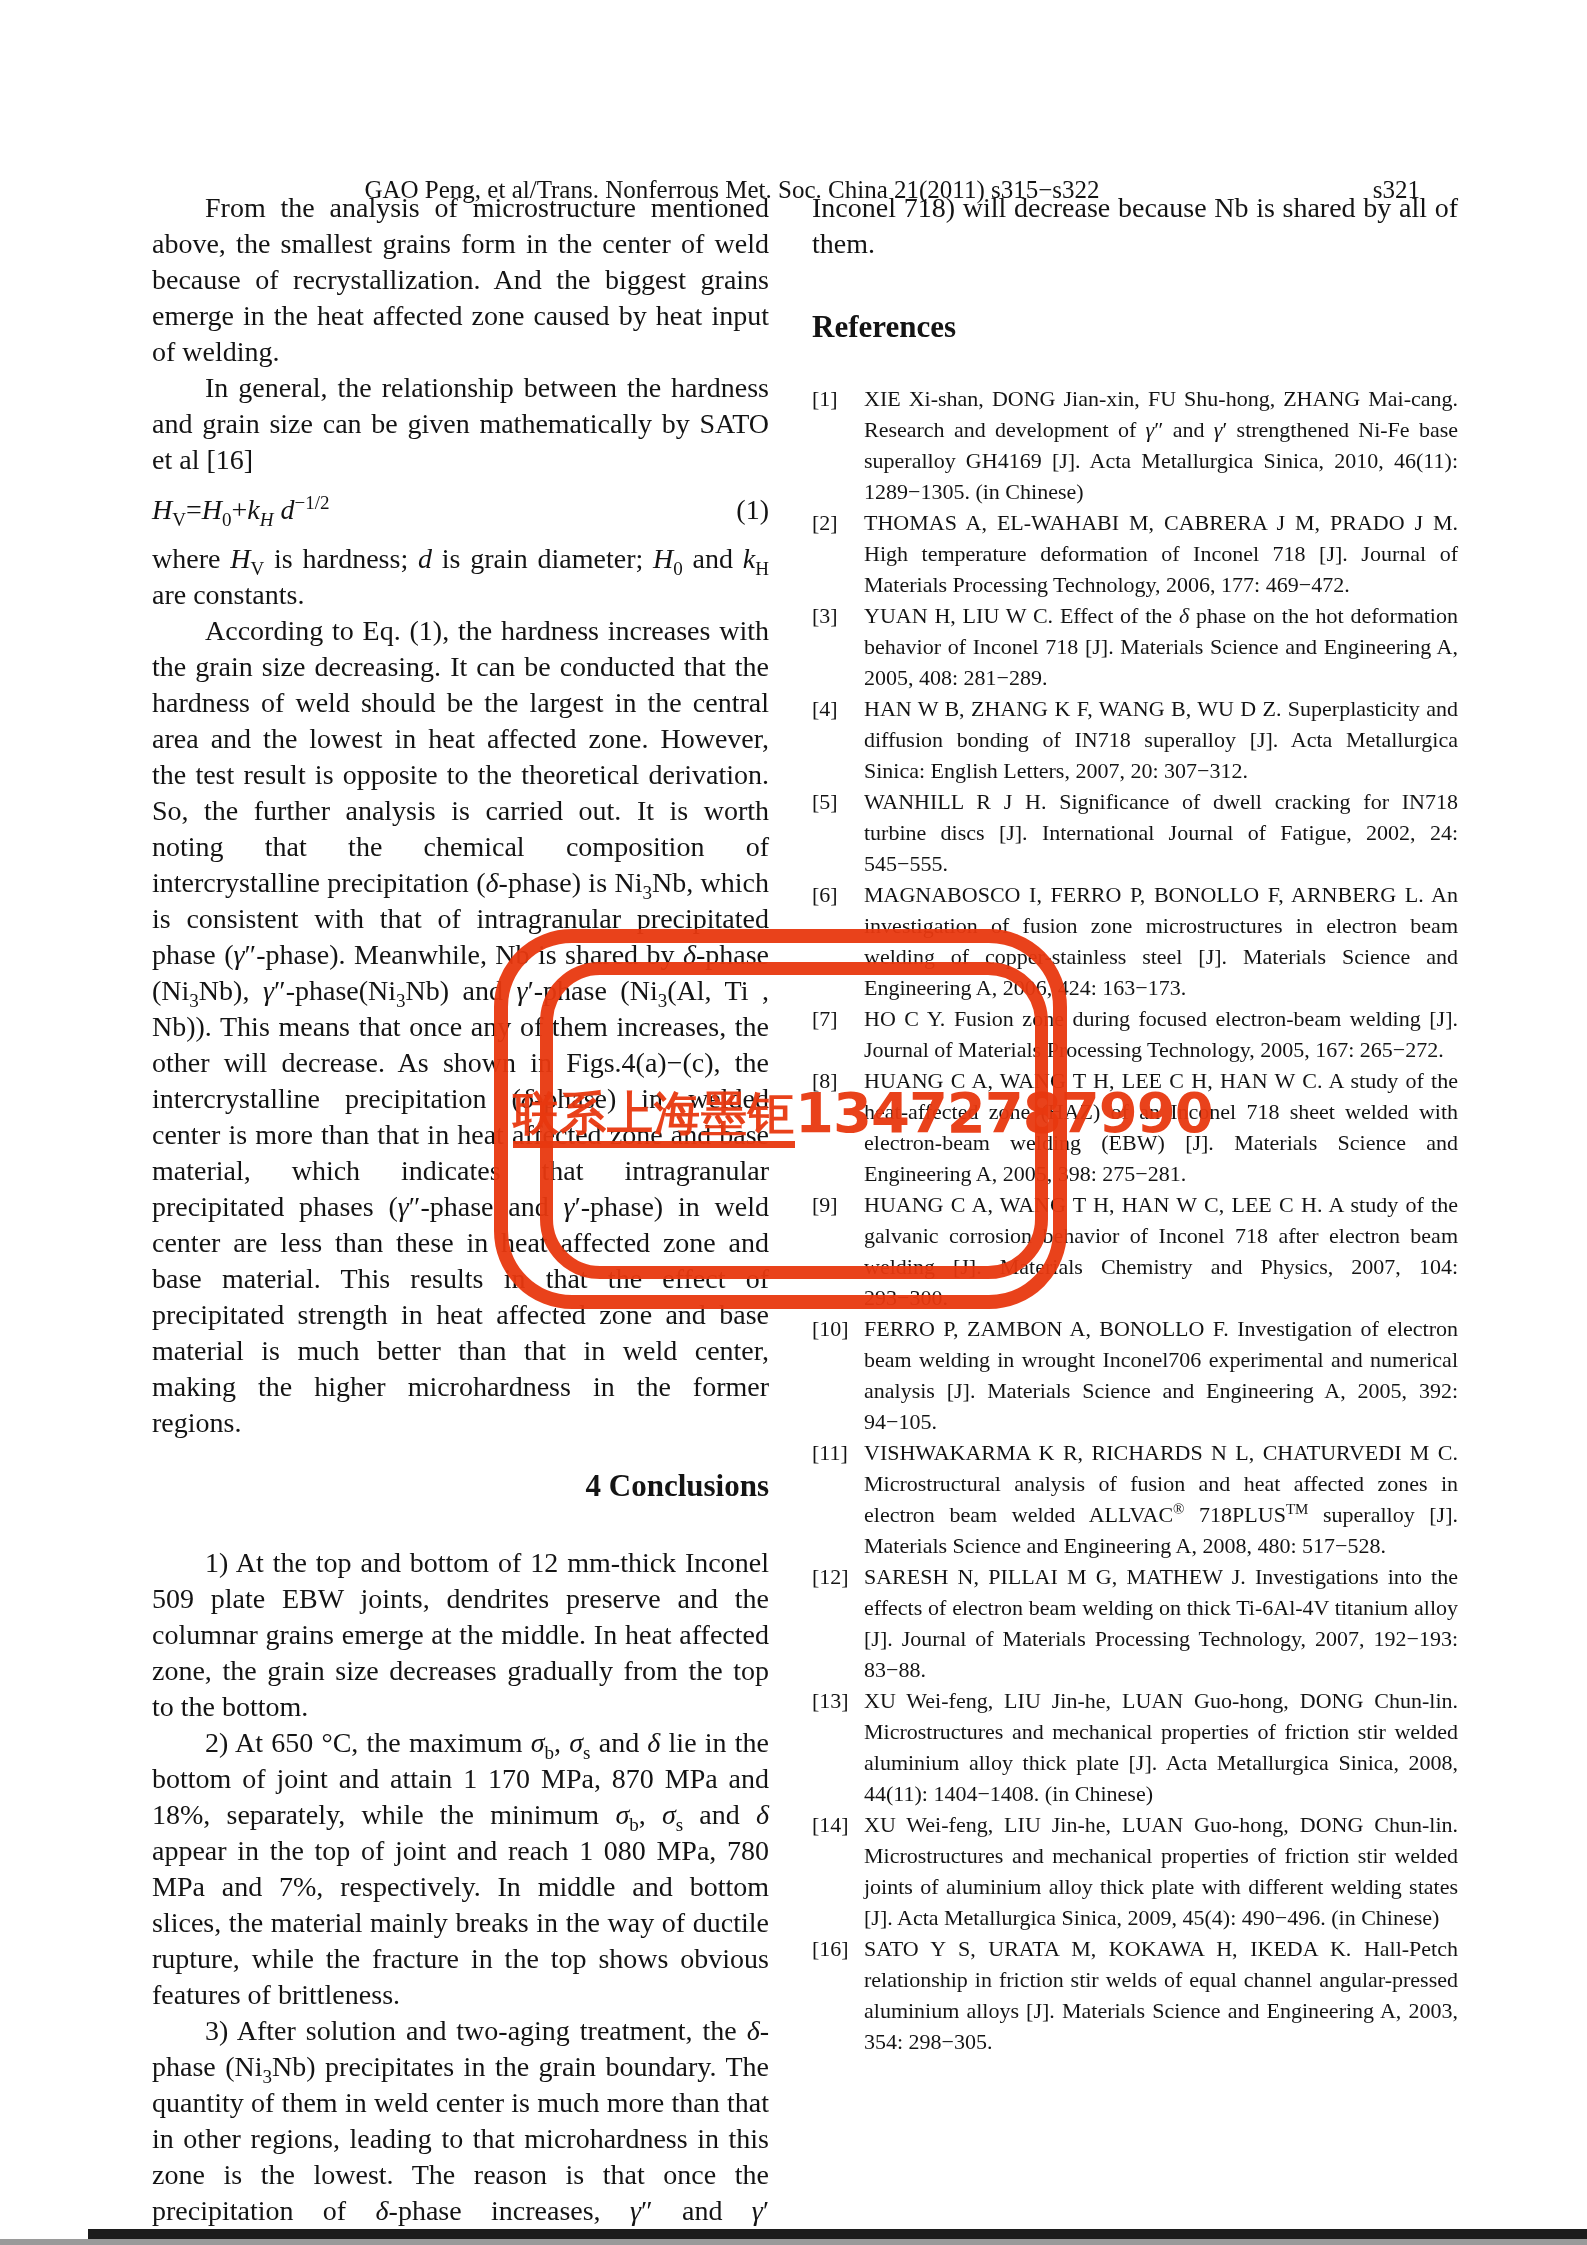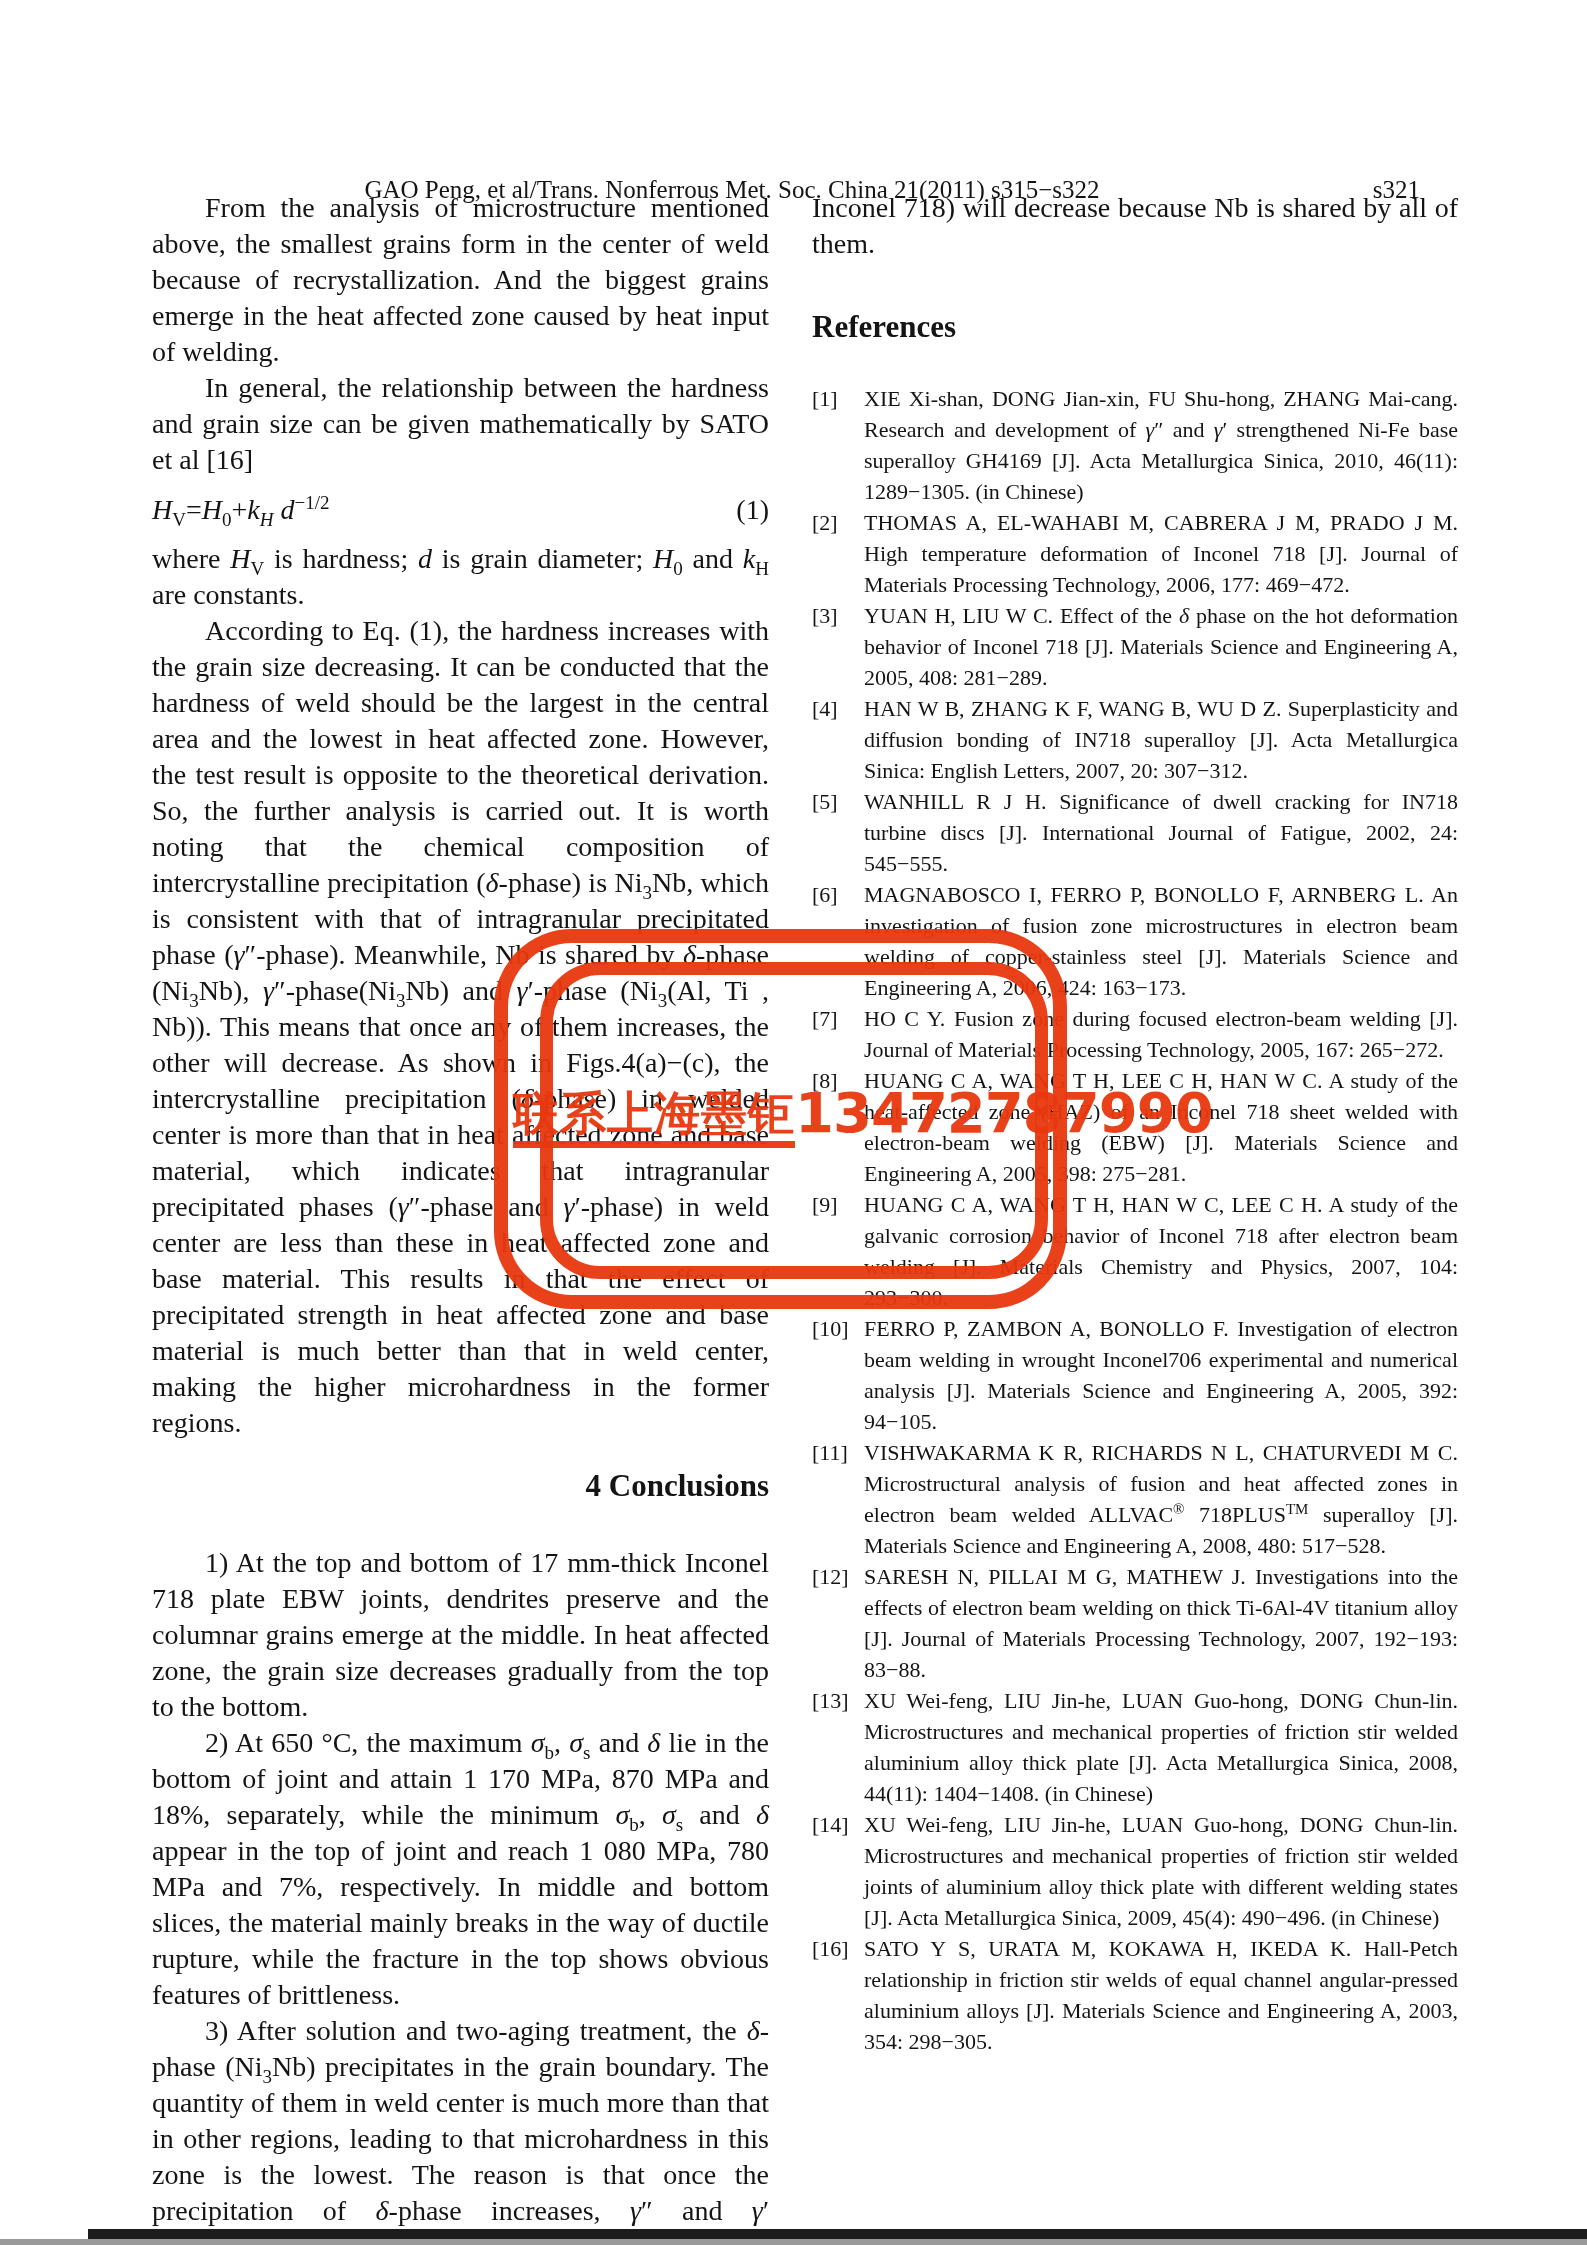--- a/index.html
+++ b/index.html
@@ -79,21 +79,21 @@
   <div class="col-left">
     <p class="body">From the analysis of microstructure mentioned above, the smallest grains form in the center of weld because of recrystallization. And the biggest grains emerge in the heat affected zone caused by heat input of welding.</p>
     <p class="body">In general, the relationship between the hardness and grain size can be given mathematically by SATO et al [16]</p>
     <div class="eq-row">
       <span class="eq-expr"><i>H</i><sub>V</sub>=<i>H</i><sub>0</sub>+<i>k</i><sub><i>H</i></sub> <i>d</i><sup>−1/2</sup></span>
       <span class="eq-num">(1)</span>
     </div>
     <p class="noindent">where <i>H</i><sub>V</sub> is hardness; <i>d</i> is grain diameter; <i>H</i><sub>0</sub> and <i>k</i><sub>H</sub> are constants.</p>
     <p class="body">According to Eq. (1), the hardness increases with the grain size decreasing. It can be conducted that the hardness of weld should be the largest in the central area and the lowest in heat affected zone. However, the test result is opposite to the theoretical derivation. So, the further analysis is carried out. It is worth noting that the chemical composition of intercrystalline precipitation (<i>δ</i>-phase) is Ni<sub>3</sub>Nb, which is consistent with that of intragranular precipitated phase (<i>γ</i>″-phase). Meanwhile, Nb is shared by <i>δ</i>-phase (Ni<sub>3</sub>Nb), <i>γ</i>″-phase(Ni<sub>3</sub>Nb) and <i>γ</i>′-phase (Ni<sub>3</sub>(Al, Ti , Nb)). This means that once any of them increases, the other will decrease. As shown in Figs.4(a)−(c), the intercrystalline precipitation (<i>δ</i>-phase) in welded center is more than that in heat affected zone and base material, which indicates that intragranular precipitated phases (<i>γ</i>″-phase and <i>γ</i>′-phase) in weld center are less than these in heat affected zone and base material. This results in that the effect of precipitated strength in heat affected zone and base material is much better than that in weld center, making the higher microhardness in the former regions.</p>
     <h2 class="section">4 Conclusions</h2>
-    <p class="body">1) At the top and bottom of 17 mm-thick Inconel 718 plate EBW joints, dendrites preserve and the columnar grains emerge at the middle. In heat affected zone, the grain size decreases gradually from the top to the bottom.</p>
+    <p class="body">1) At the top and bottom of 12 mm-thick Inconel 509 plate EBW joints, dendrites preserve and the columnar grains emerge at the middle. In heat affected zone, the grain size decreases gradually from the top to the bottom.</p>
     <p class="body">2) At 650 °C, the maximum <i>σ</i><sub>b</sub>, <i>σ</i><sub>s</sub> and <i>δ</i> lie in the bottom of joint and attain 1 170 MPa, 870 MPa and 18%, separately, while the minimum <i>σ</i><sub>b</sub>, <i>σ</i><sub>s</sub> and <i>δ</i> appear in the top of joint and reach 1 080 MPa, 780 MPa and 7%, respectively. In middle and bottom slices, the material mainly breaks in the way of ductile rupture, while the fracture in the top shows obvious features of brittleness.</p>
     <p class="body">3) After solution and two-aging treatment, the <i>δ</i>-phase (Ni<sub>3</sub>Nb) precipitates in the grain boundary. The quantity of them in weld center is much more than that in other regions, leading to that microhardness in this zone is the lowest. The reason is that once the precipitation of <i>δ</i>-phase increases, <i>γ</i>″ and <i>γ</i>′ (strengthening phases of</p>
   </div>
 
   <div class="col-right">
     <p class="intro">Inconel 718) will decrease because Nb is shared by all of them.</p>
     <h2 class="refs-heading">References</h2>
     <div class="ref-list" id="ref-list">
 
         <div class="ref-row">

